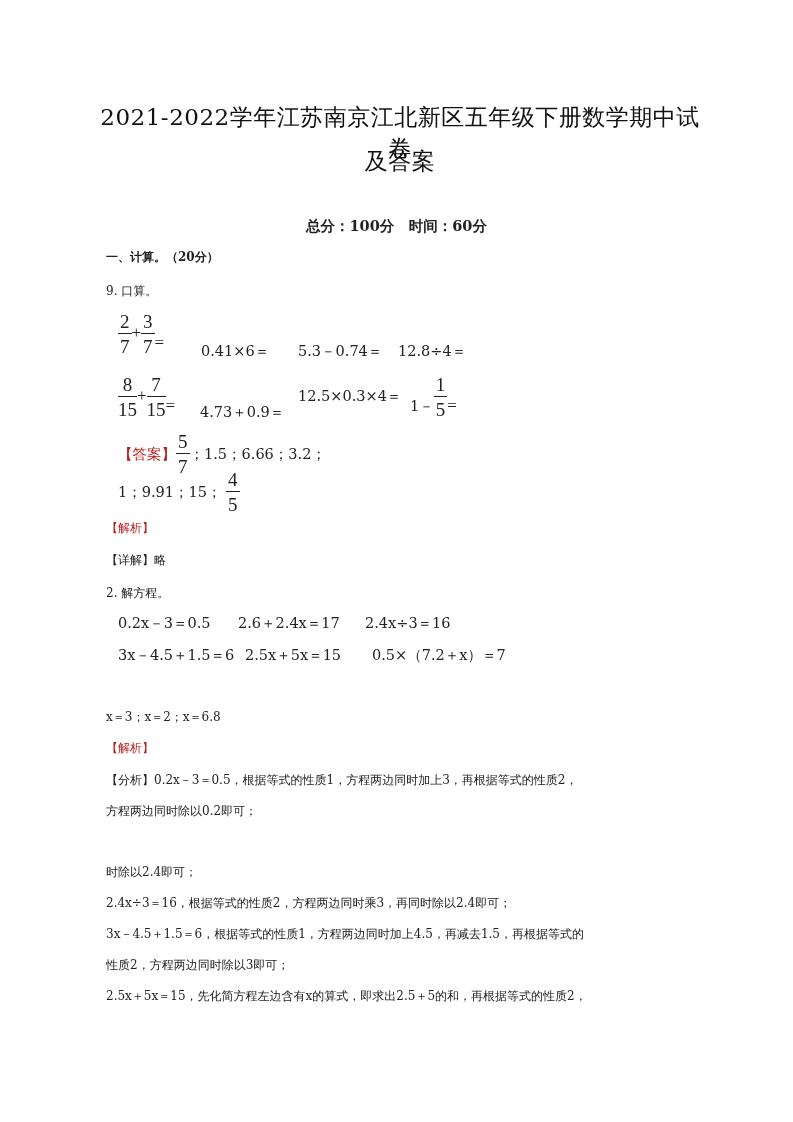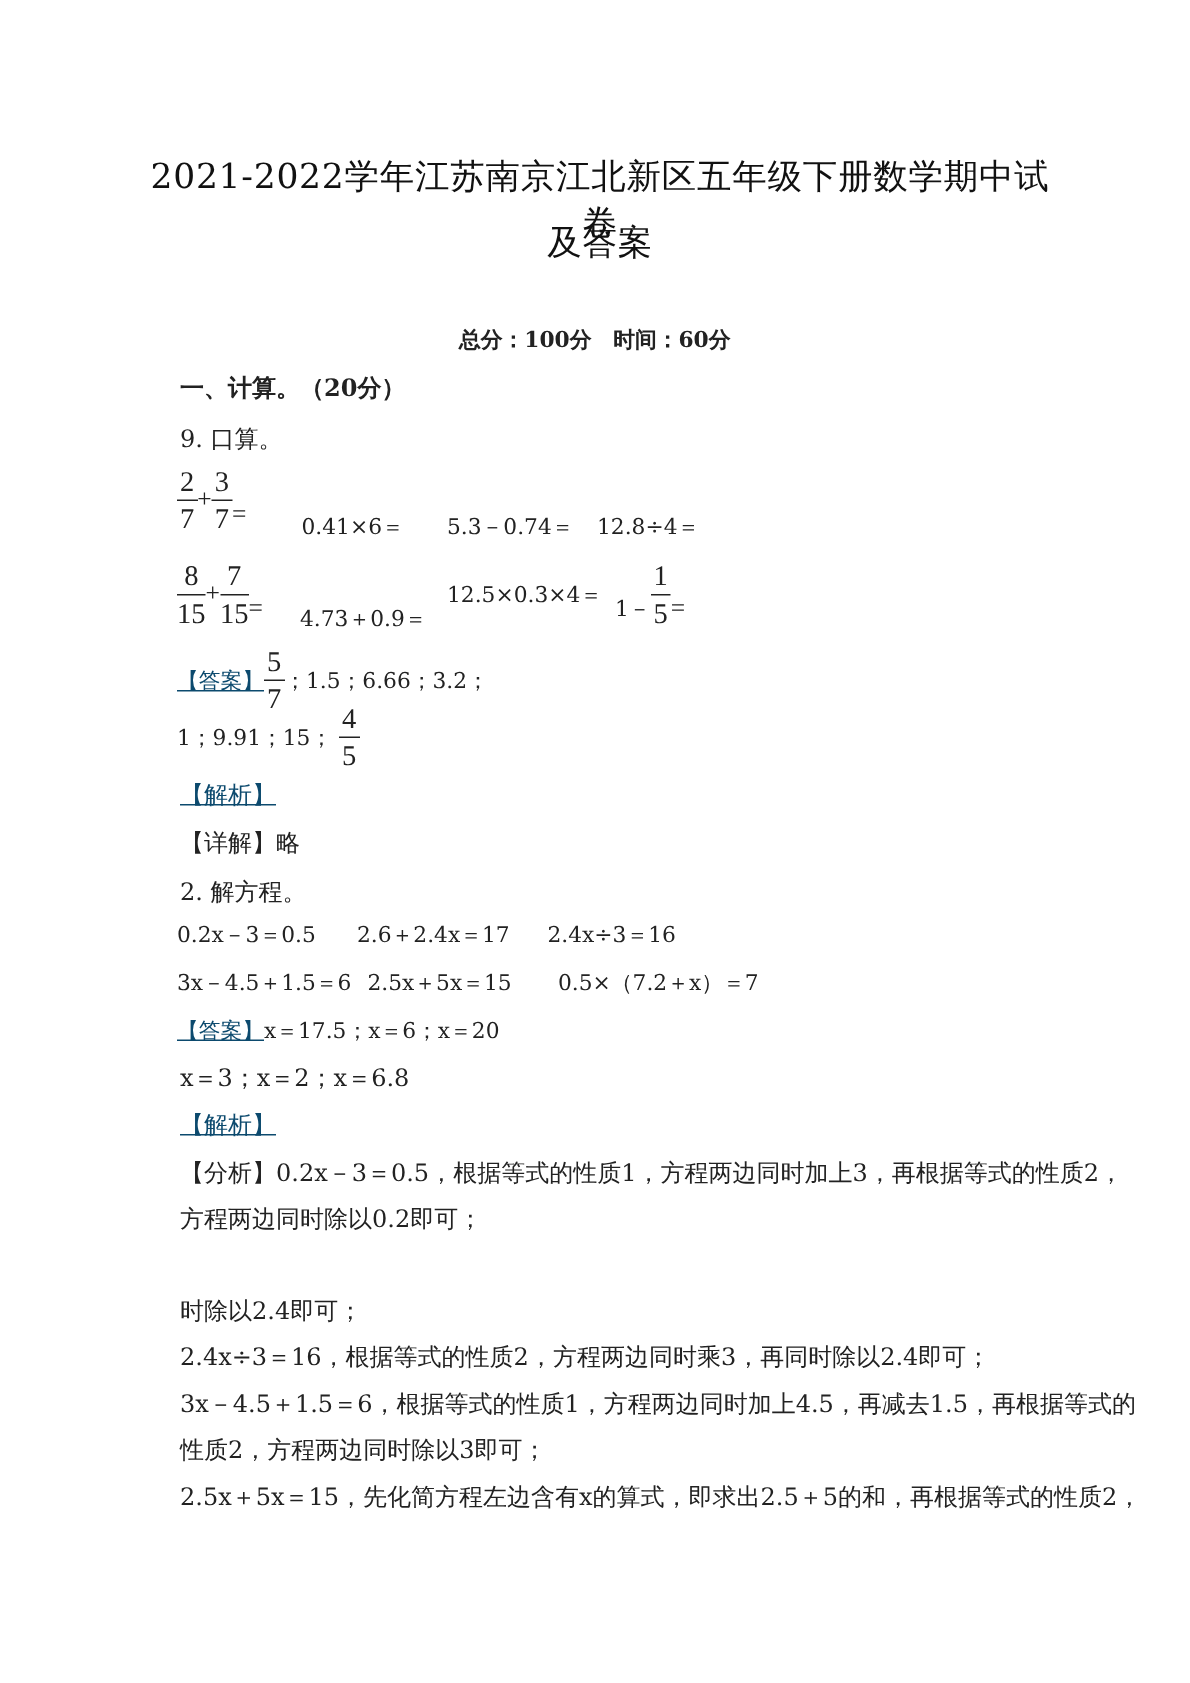--- a/index.html
+++ b/index.html
@@ -8,24 +8,24 @@
       font-family: "DejaVu Serif", "Liberation Serif", serif;
       color: #1a1a1a;
     }
     .page { position: absolute; left: 0; top: 0; width: 793px; height: 1014px; }
     .title {
       position: absolute; left: 100px; width: 600px; text-align: center;
       font-size: 23px; letter-spacing: 0.5px; color: #111;
     }
     .t1 { top: 102px; }
     .t2 { top: 146px; }
-    .line { position: absolute; left: 120px; font-size: 16px; white-space: nowrap; color: #222; }
+    .line { position: absolute; left: 106px; font-size: 12px; white-space: nowrap; color: #222; }
     .center-line { position: absolute; left: 0; width: 793px; text-align: center; font-size: 14.5px; color: #222; }
     .bold { font-weight: bold; }
-    .blue { color: #0c4a6e; text-decoration: underline; }
+    .blue { color: #b91c1c; }
     .frac {
       display: inline-block; vertical-align: middle; text-align: center;
       font-family: "Liberation Serif", serif; font-size: 19px; line-height: 1;
     }
     .frac .num { display: block; padding: 0 2px; border-bottom: 1px solid #222; padding-bottom: 2px; }
     .frac .den { display: block; padding-top: 3px; }
     .item { position: absolute; font-size: 14.5px; white-space: nowrap; color: #222; }
     .op { font-family: "Liberation Serif", serif; font-size: 17px; }
   </style>
 </head>
@@ -93,23 +93,20 @@
   <div class="line" style="top:585px;">2. 解方程。</div>
 
   <div class="item" style="left:118px; top:614px;">0.2x－3＝0.5</div>
   <div class="item" style="left:238px; top:614px;">2.6＋2.4x＝17</div>
   <div class="item" style="left:365px; top:614px;">2.4x÷3＝16</div>
 
   <div class="item" style="left:118px; top:646px;">3x－4.5＋1.5＝6</div>
   <div class="item" style="left:245px; top:646px;">2.5x＋5x＝15</div>
   <div class="item" style="left:372px; top:646px;">0.5×（7.2＋x）＝7</div>
 
-  <div class="item" style="left:118px; top:678px;">
-    <span class="blue">【答案】</span><span>x＝17.5；x＝6；x＝20</span>
-  </div>
   <div class="line" style="top:709px;">x＝3；x＝2；x＝6.8</div>
 
   <div class="line blue" style="top:740px;">【解析】</div>
 
   <div class="line" style="top:772px;">【分析】0.2x－3＝0.5，根据等式的性质1，方程两边同时加上3，再根据等式的性质2，</div>
   <div class="line" style="top:803px;">方程两边同时除以0.2即可；</div>
   <div class="line" style="top:864px;">时除以2.4即可；</div>
   <div class="line" style="top:895px;">2.4x÷3＝16，根据等式的性质2，方程两边同时乘3，再同时除以2.4即可；</div>
   <div class="line" style="top:926px;text-align:center;">3x－4.5＋1.5＝6，根据等式的性质1，方程两边同时加上4.5，再减去1.5，再根据等式的</div>
   <div class="line" style="top:957px;">性质2，方程两边同时除以3即可；</div>

